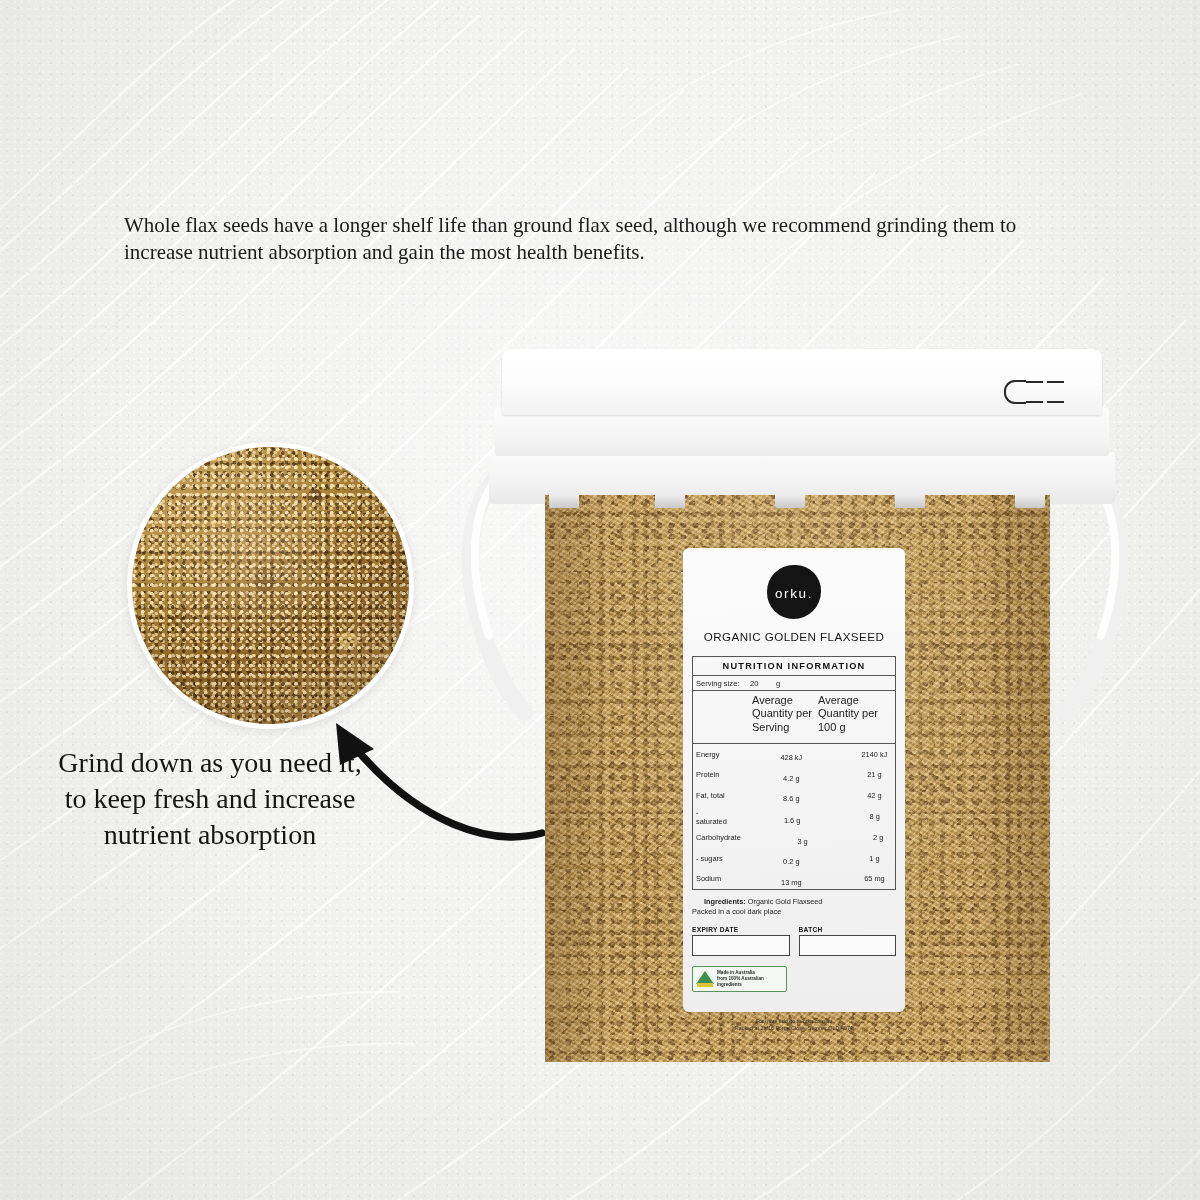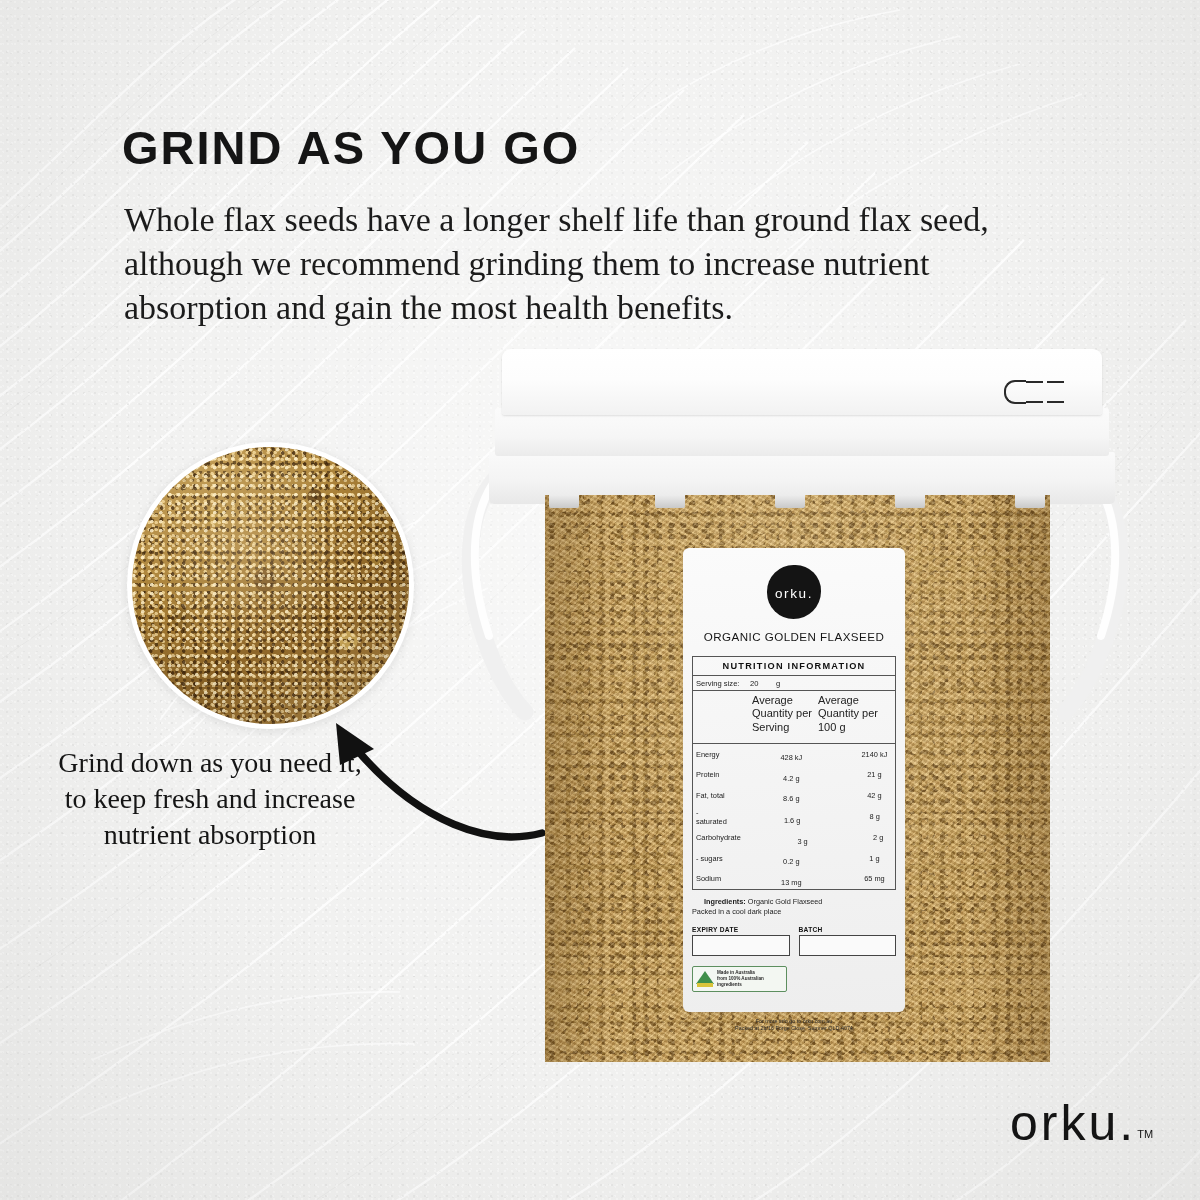--- a/index.html
+++ b/index.html
@@ -29,23 +29,23 @@
   }
   .contours { position:absolute; inset:0; }
 
   
   .headline {
     position:absolute; left:122px; top:124px;
     font-size:47px; font-weight:bold; letter-spacing:2.0px;
     color:#151515; line-height:1;
   }
   .subhead {
-    position:absolute; left:124px; top:198px; width:930px;
+    position:absolute; left:124px; top:212px; width:930px;
     font-family:"Liberation Serif", serif;
-    font-size:34px; line-height:1.30; color:#1b1b1b;
+    font-size:21px; line-height:1.30; color:#1b1b1b;
   }
 
   
   .inset-wrap { position:absolute; left:127px; top:442px; width:287px; height:287px; }
   .inset-ring {
     position:absolute; inset:0; border-radius:50%;
     background:#ffffff;
     box-shadow:0 2px 10px rgba(120,120,120,.18);
   }
   .inset-img {
@@ -287,21 +287,20 @@
       <path d="M-60 460 C 148 318, 260 178, 460 8"></path>
       <path d="M-60 700 C 220 520, 390 330, 656 78"></path>
       <path d="M-60 1030 C 325 790, 566 528, 912 188"></path>
       <path d="M220 1260 C 550 1065, 810 800, 1230 344"></path>
     </g>
   </svg>
 
   <div class="bg-grain"></div>
   <div class="bg-vignette"></div>
 
-  <div class="headline">GRIND AS YOU GO</div>
   <div class="subhead">Whole flax seeds have a longer shelf life than ground flax seed, although we recommend grinding them to increase nutrient absorption and gain the most health benefits.</div>
 
   <div class="inset-wrap">
     <div class="inset-ring"></div>
     <div class="inset-img">
       <div class="spec"></div>
       <div class="shade"></div>
     </div>
   </div>
 
@@ -441,17 +440,14 @@
       </div>
 
       <div class="foot">
         <div>For more info go to orku.com.au</div>
         <div>Packed at 2b/16 Forge Close, Sumner QLD 4074</div>
       </div>
 
     </div>
   </div>
 
-  <div class="brand">
-    <span>orku.</span><sup>TM</sup>
-  </div>
 
 </div>
 
 </body></html>

